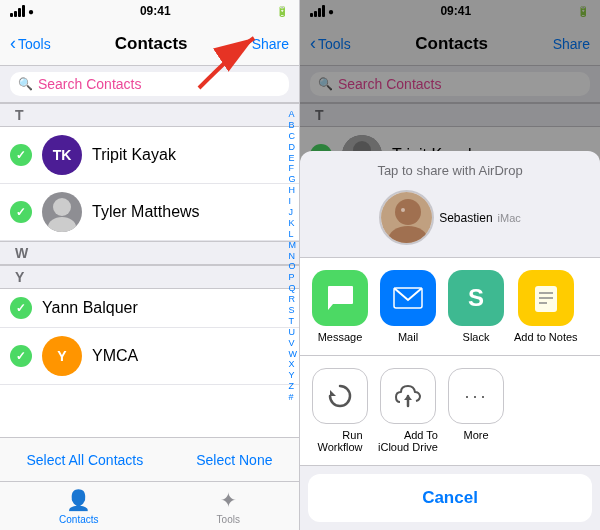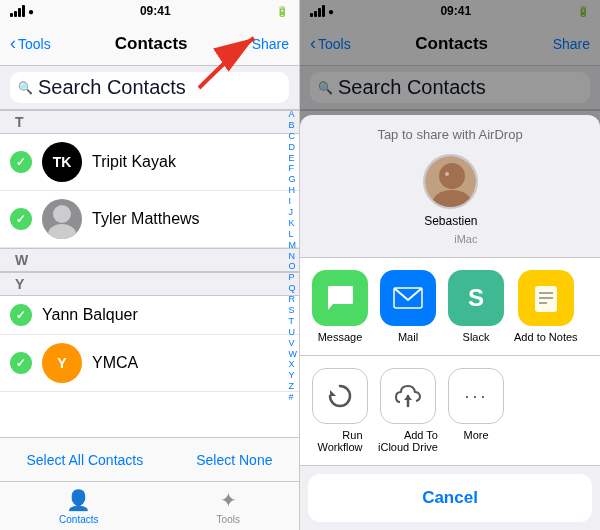--- a/index.html
+++ b/index.html
@@ -74,21 +74,21 @@
     }
     .search-inner {
       background: #fff;
       border-radius: 10px;
       display: flex;
       align-items: center;
       padding: 4px 8px;
       gap: 5px;
     }
     .search-icon-char { color: #8e8e93; font-size: 12px; }
-    .search-placeholder { color: #0f172a; font-size: 20px; }
+    .search-placeholder { color: #ec4899; font-size: 14px; }
 
     
     .alpha-index {
       position: absolute;
       right: 2px;
       top: 110px;
       display: flex;
       flex-direction: column;
       font-size: 9px;
       color: #007aff;
@@ -232,22 +232,22 @@
       padding: 0 15px;
     }
     .airdrop-devices {
       display: flex;
       justify-content: center;
       gap: 20px;
       padding: 0 15px 12px;
     }
     .airdrop-device {
       display: flex;
-      flex-direction: column;
-      align-items: flex-end;
+      flex-direction: row;
+      align-items: center;
       gap: 5px;
     }
     .airdrop-avatar {
       width: 55px;
       height: 55px;
       border-radius: 50%;
       overflow: hidden;
       border: 2px solid #c8c7cc;
     }
     .airdrop-name { font-size: 12px; color: #000; }
@@ -400,21 +400,21 @@
     <span>Y</span>
     <span>Z</span>
     <span>#</span>
   </div>
 
   <div class="contacts-list">
 
     <div class="section-header">T</div>
     <div class="contact-row">
       <div class="check-circle"></div>
-      <div class="avatar" style="background:#000000">TK</div>
+      <div class="avatar" style="background:#4c1d95">TK</div>
       <span class="contact-name">Tripit Kayak</span>
     </div>
     <div class="contact-row">
       <div class="check-circle"></div>
       <div class="avatar" style="background:#8e8e93;overflow:hidden">
         <svg width="40" height="40" viewBox="0 0 40 40">
           <circle cx="20" cy="15" r="9" fill="#ccc"></circle>
           <ellipse cx="20" cy="35" rx="14" ry="10" fill="#ccc"></ellipse>
         </svg>
       </div>

